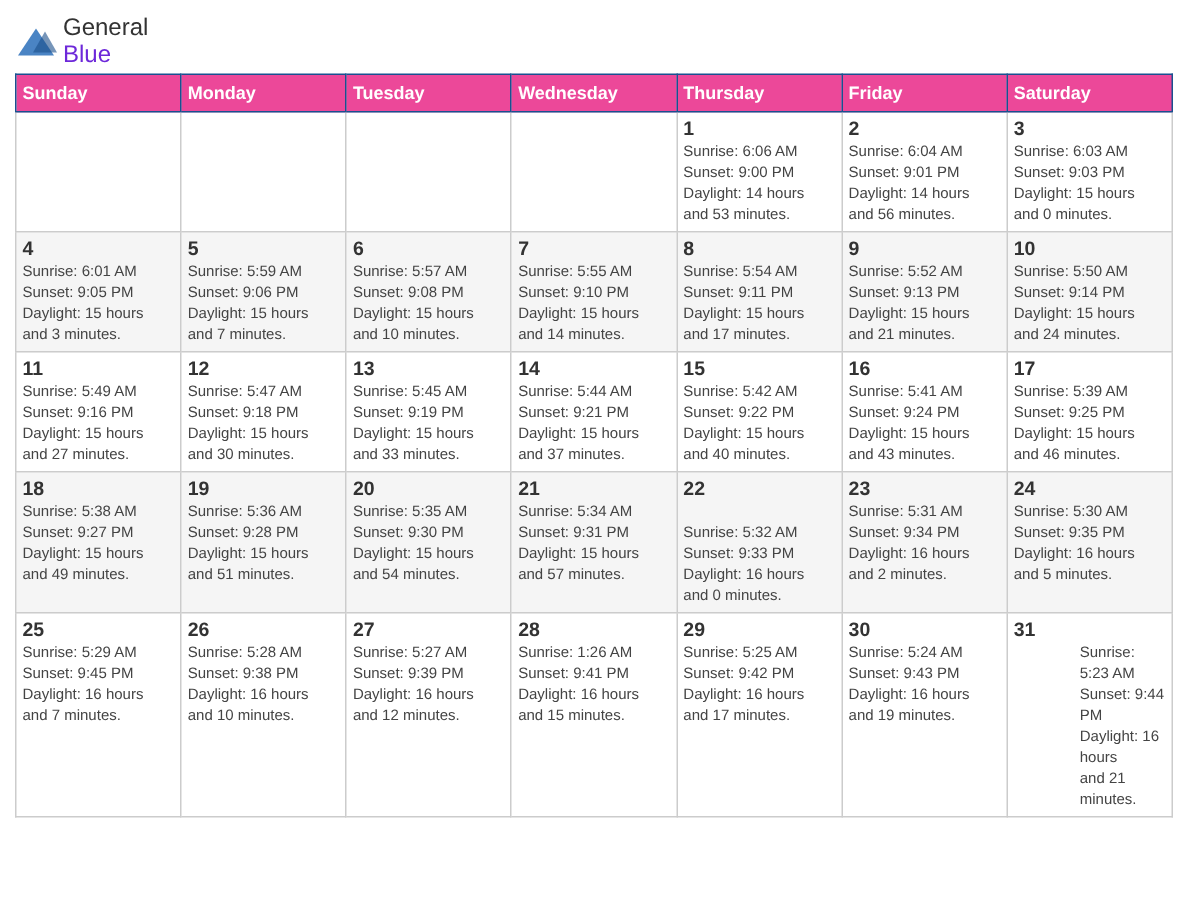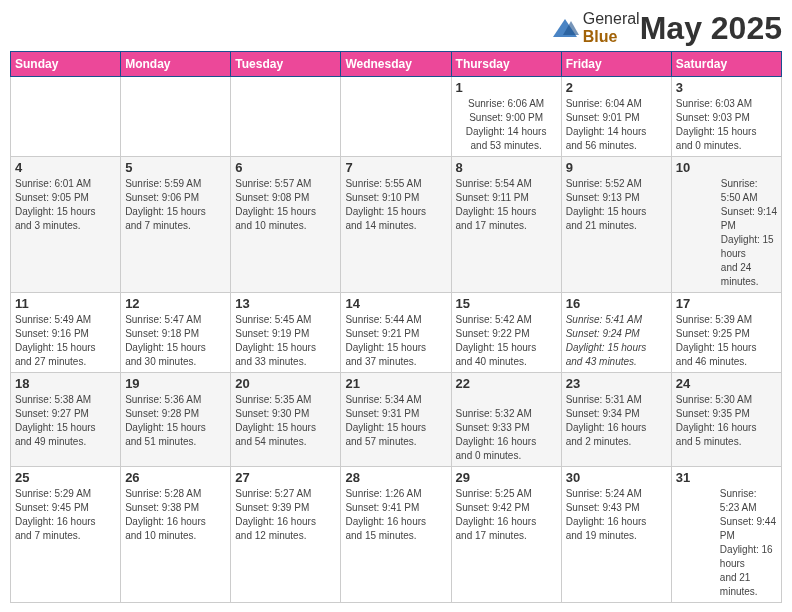--- a/index.html
+++ b/index.html
@@ -5,35 +5,35 @@
     * { box-sizing: border-box; margin: 0; padding: 0; }
     body {
       font-family: Arial, sans-serif;
       background: #fff;
       width: 792px;
       min-height: 612px;
       padding: 10px;
     }
     .header {
       display: flex;
-      justify-content: flex-end;
+      justify-content: space-between;
       align-items: flex-start;
       margin-bottom: 4px;
     }
     .logo {
       display: flex;
       align-items: center;
       gap: 4px;
     }
     .logo-text {
       font-size: 16px;
       line-height: 1.1;
     }
     .logo-general { color: #333; font-weight: normal; }
-    .logo-blue { color: #a16207; font-weight: bold; }
+    .logo-blue { color: #6d28d9; font-weight: normal; }
     .logo-icon {
       width: 28px;
       height: 22px;
     }
     .title-block {
       text-align: right;
     }
     .month-title {
       font-size: 32px;
       font-weight: bold;
@@ -95,21 +95,20 @@
     <svg class="logo-icon" viewBox="0 0 28 22" xmlns="http://www.w3.org/2000/svg">
       <polygon points="14,2 26,20 2,20" fill="#2a6fba" opacity="0.85"></polygon>
       <polygon points="20,4 28,18 12,18" fill="#1a4f8a" opacity="0.6"></polygon>
     </svg>
     <div class="logo-text">
       <span class="logo-general">General</span><br>
       <span class="logo-blue">Blue</span>
     </div>
   </div>
   <div class="title-block">
-    <div class="month-title">May 2025</div>
   </div>
 </div>
 
 <table class="calendar">
   <thead>
     <tr>
       <th>Sunday</th>
       <th>Monday</th>
       <th>Tuesday</th>
       <th>Wednesday</th>
@@ -119,21 +118,21 @@
     </tr>
   </thead>
   <tbody id="calendar-body">
   <tr>
         <td class="empty-cell"></td>
         <td class="empty-cell"></td>
         <td class="empty-cell"></td>
         <td class="empty-cell"></td>
         <td>
           <span class="day-number">1</span>
-          <div class="day-info" style="white-space: pre-line; text-align: center;">Sunrise: 6:06 AM
+          <div class="day-info" style="white-space: pre-line;">Sunrise: 6:06 AM
 Sunset: 9:00 PM
 Daylight: 14 hours
 and 53 minutes.</div>
         </td>
         <td>
           <span class="day-number">2</span>
           <div class="day-info" style="white-space: pre-line;">Sunrise: 6:04 AM
 Sunset: 9:01 PM
 Daylight: 14 hours
 and 56 minutes.</div>
@@ -184,21 +183,21 @@
         </td>
         <td>
           <span class="day-number">9</span>
           <div class="day-info" style="white-space: pre-line;">Sunrise: 5:52 AM
 Sunset: 9:13 PM
 Daylight: 15 hours
 and 21 minutes.</div>
         </td>
         <td>
           <span class="day-number">10</span>
-          <div class="day-info" style="white-space: pre-line; margin-left: 45px;">Sunrise: 5:50 AM
+          <div class="day-info" style="white-space: pre-line;">Sunrise: 5:50 AM
 Sunset: 9:14 PM
 Daylight: 15 hours
 and 24 minutes.</div>
         </td>
       </tr>
       <tr>
         <td>
           <span class="day-number">11</span>
           <div class="day-info" style="white-space: pre-line;">Sunrise: 5:49 AM
 Sunset: 9:16 PM
@@ -228,21 +227,21 @@
         </td>
         <td>
           <span class="day-number">15</span>
           <div class="day-info" style="white-space: pre-line;">Sunrise: 5:42 AM
 Sunset: 9:22 PM
 Daylight: 15 hours
 and 40 minutes.</div>
         </td>
         <td>
           <span class="day-number">16</span>
-          <div class="day-info" style="white-space: pre-line; font-style: italic;">Sunrise: 5:41 AM
+          <div class="day-info" style="white-space: pre-line;">Sunrise: 5:41 AM
 Sunset: 9:24 PM
 Daylight: 15 hours
 and 43 minutes.</div>
         </td>
         <td>
           <span class="day-number">17</span>
           <div class="day-info" style="white-space: pre-line;">Sunrise: 5:39 AM
 Sunset: 9:25 PM
 Daylight: 15 hours
 and 46 minutes.</div>

